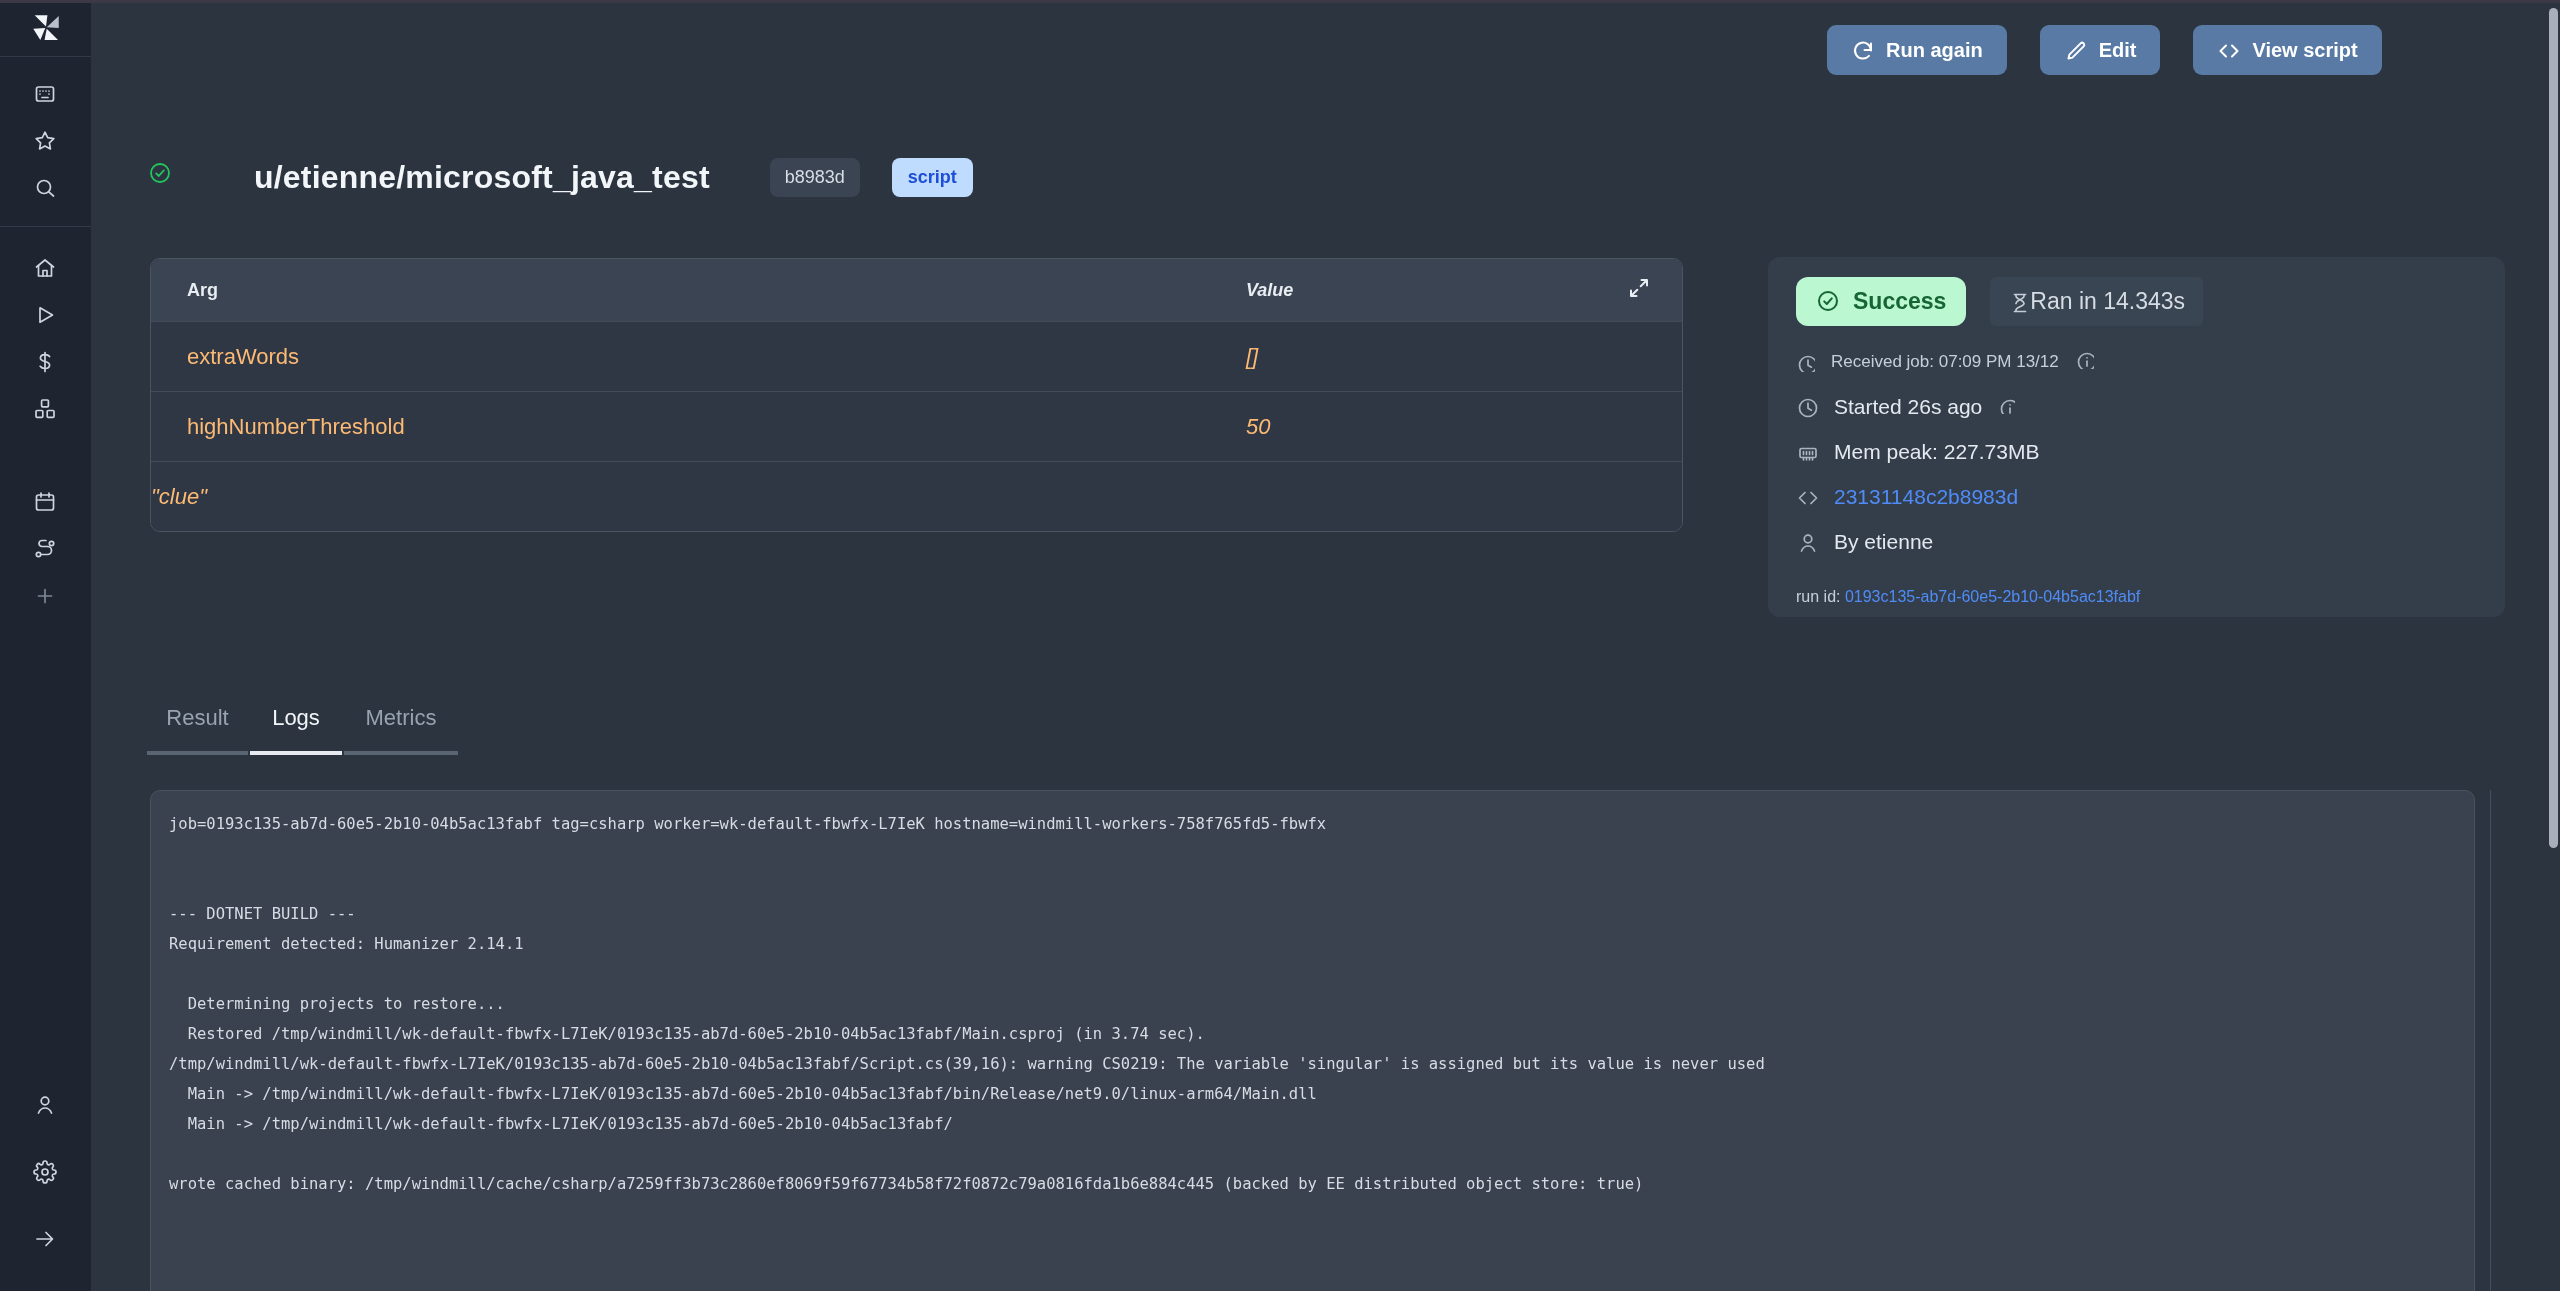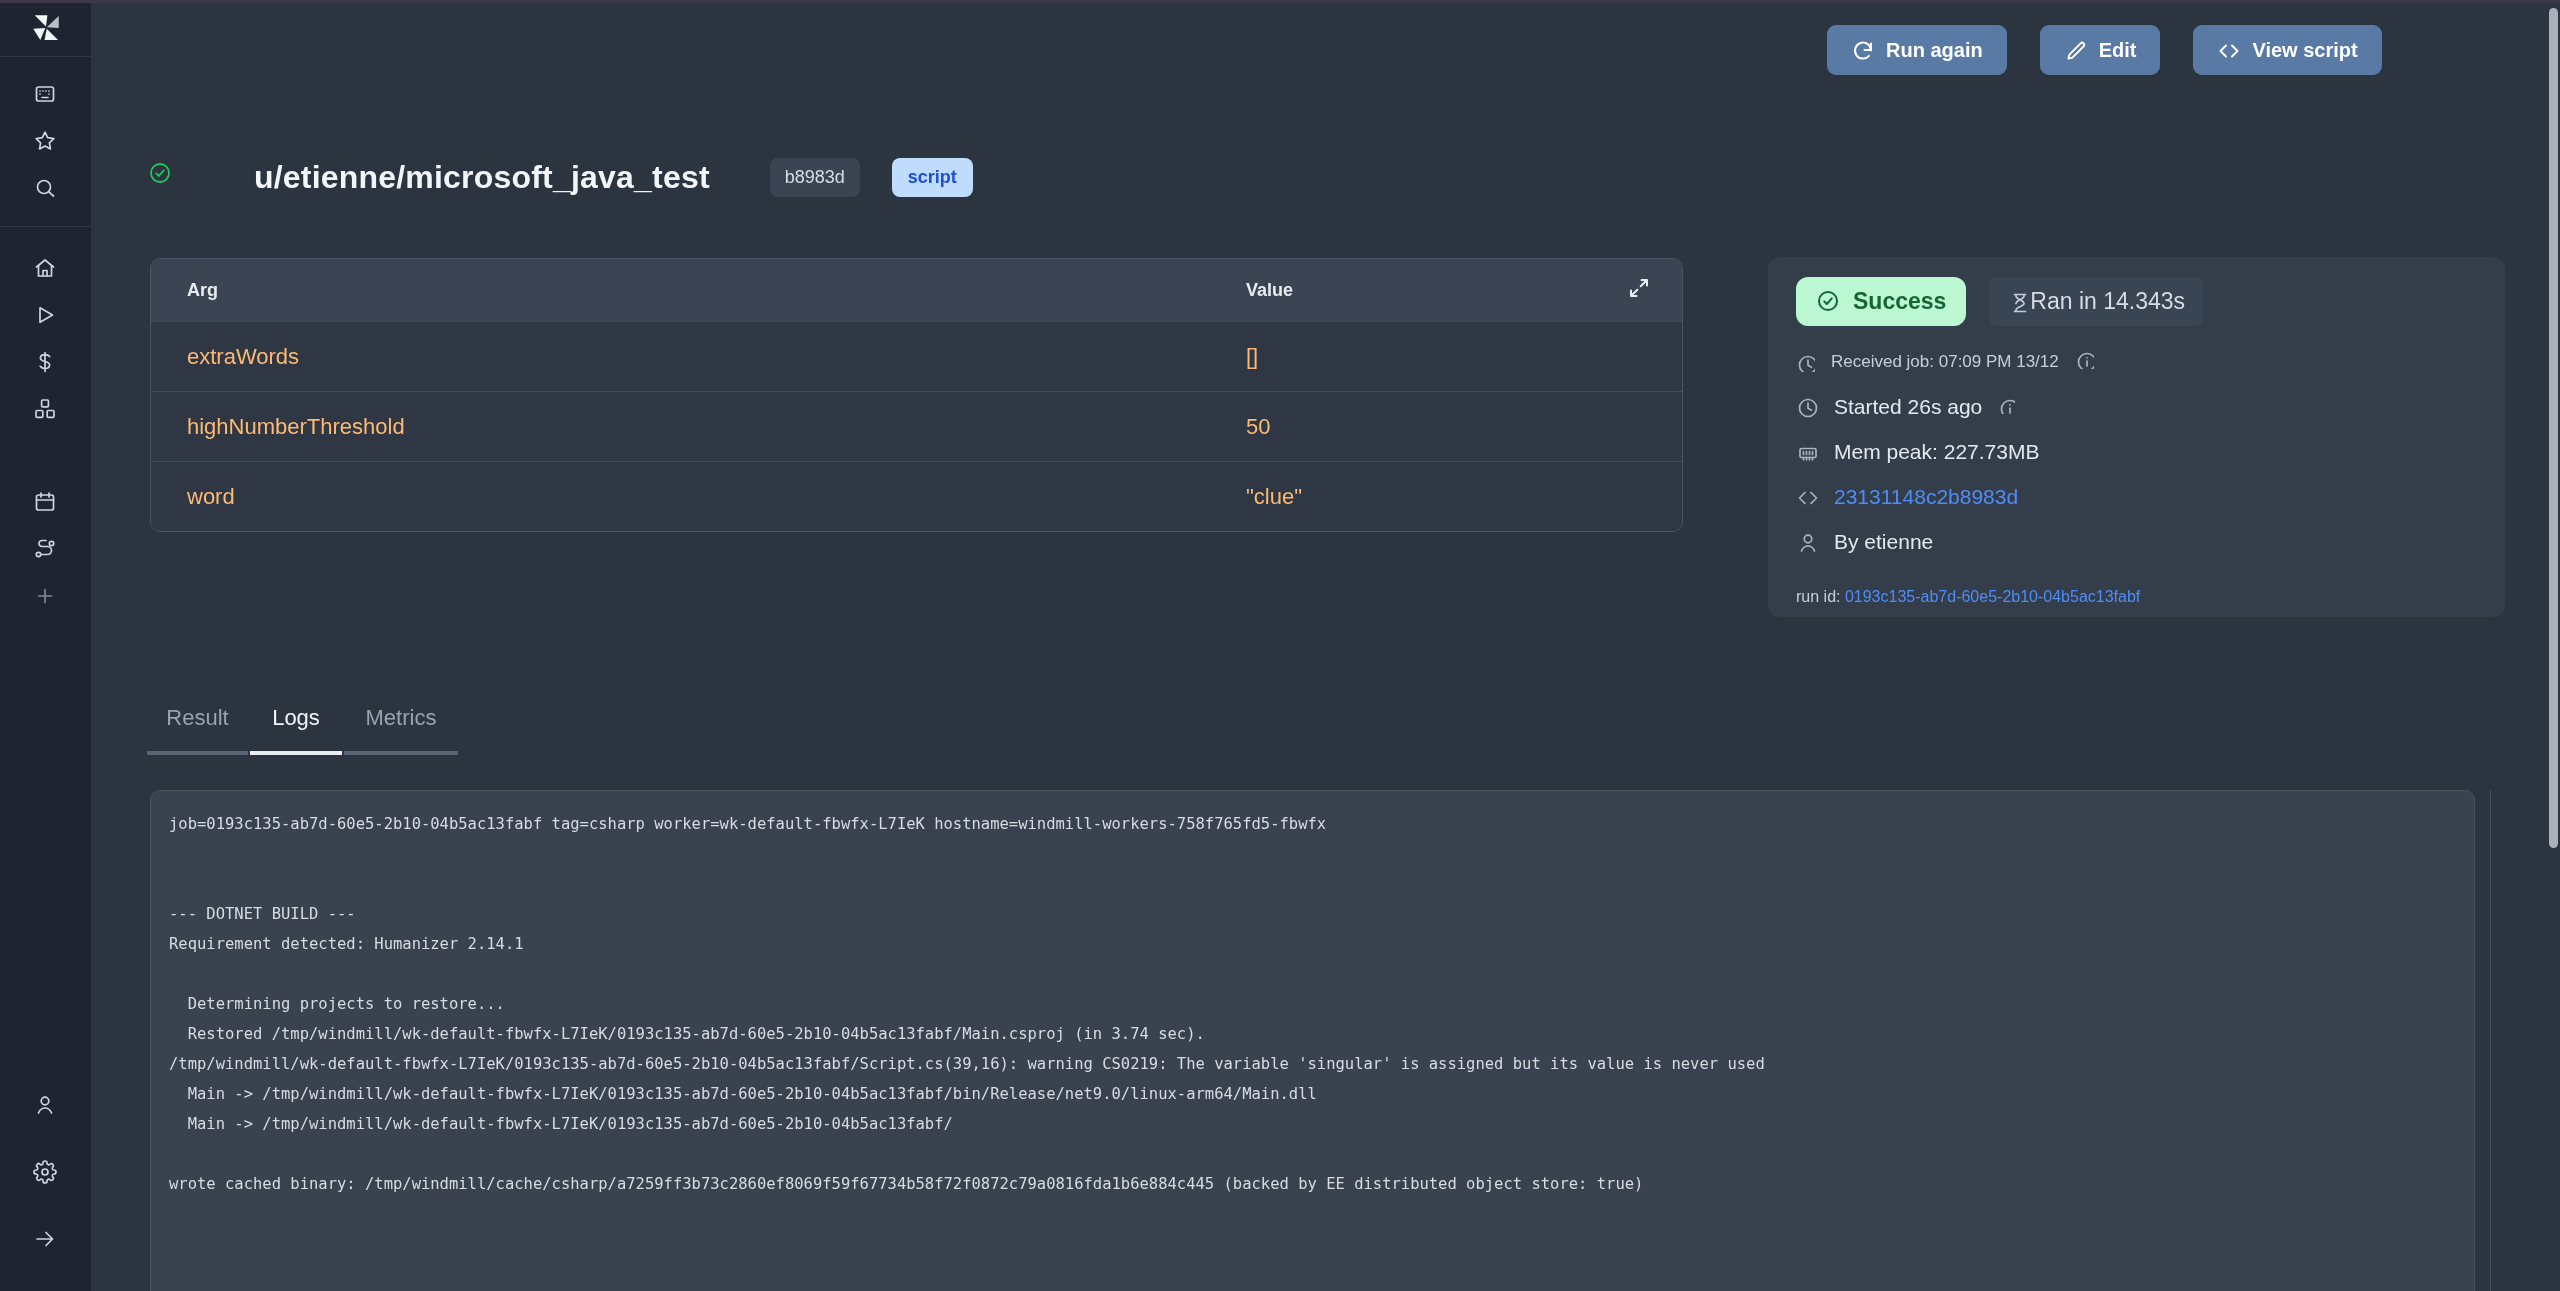--- a/index.html
+++ b/index.html
@@ -38,21 +38,21 @@
   .type-badge { margin-left:32px; background:#bfdbfe; color:#1d4ed8; font-size:18px; font-weight:700; border-radius:8px; padding:9px 16px; }
 
   
   .args-table { position:absolute; left:150px; top:258px; width:1533px; border:1px solid #4a5462;
                 border-radius:10px; overflow:hidden; }
   .t-header { display:flex; align-items:center; height:62px; background:#3a4452; color:#e8edf2;
               font-size:18px; font-weight:700; position:relative; }
   .t-row { display:flex; align-items:center; height:70px; background:#2e3743; color:#fdba74;
            font-size:22px; border-top:1px solid #414b59; }
   .col-arg { padding-left:36px; width:1095px; }
-  .col-value { flex:1; }
+  .col-value { flex:1;font-style:italic; }
   .expand-table { position:absolute; right:28px; top:17px; color:#e8edf2; cursor:pointer; }
   .expand-table svg { width:27px; height:27px; stroke:currentColor; fill:none; stroke-width:2; stroke-linecap:round; stroke-linejoin:round; }
 
   
   .run-panel { position:absolute; left:1768px; top:257px; width:737px; height:360px;
                background:#343e4b; border-radius:12px; padding:20px 28px; }
   .status-row { display:flex; align-items:center; gap:24px; }
   .success-badge { background:#bbf7d0; color:#166534; font-size:23px; font-weight:700; border-radius:12px;
                    height:49px; padding:0 20px; display:inline-flex; align-items:center; gap:12px; }
   .success-badge svg { width:25px; height:25px; stroke:#166534; fill:none; stroke-width:2; stroke-linecap:round; stroke-linejoin:round; }
@@ -231,21 +231,20 @@
   </div>
   <div class="t-row">
     <div class="col-arg">extraWords</div>
     <div class="col-value">[]</div>
   </div>
   <div class="t-row">
     <div class="col-arg">highNumberThreshold</div>
     <div class="col-value">50</div>
   </div>
   <div class="t-row">
-    <div class="col-arg">word</div>
     <div class="col-value">"clue"</div>
   </div>
 </div>
 
 <div class="run-panel">
   <div class="status-row">
     <span class="success-badge">
       <svg>
           <use href="#i-check-circle"></use>
         </svg>

